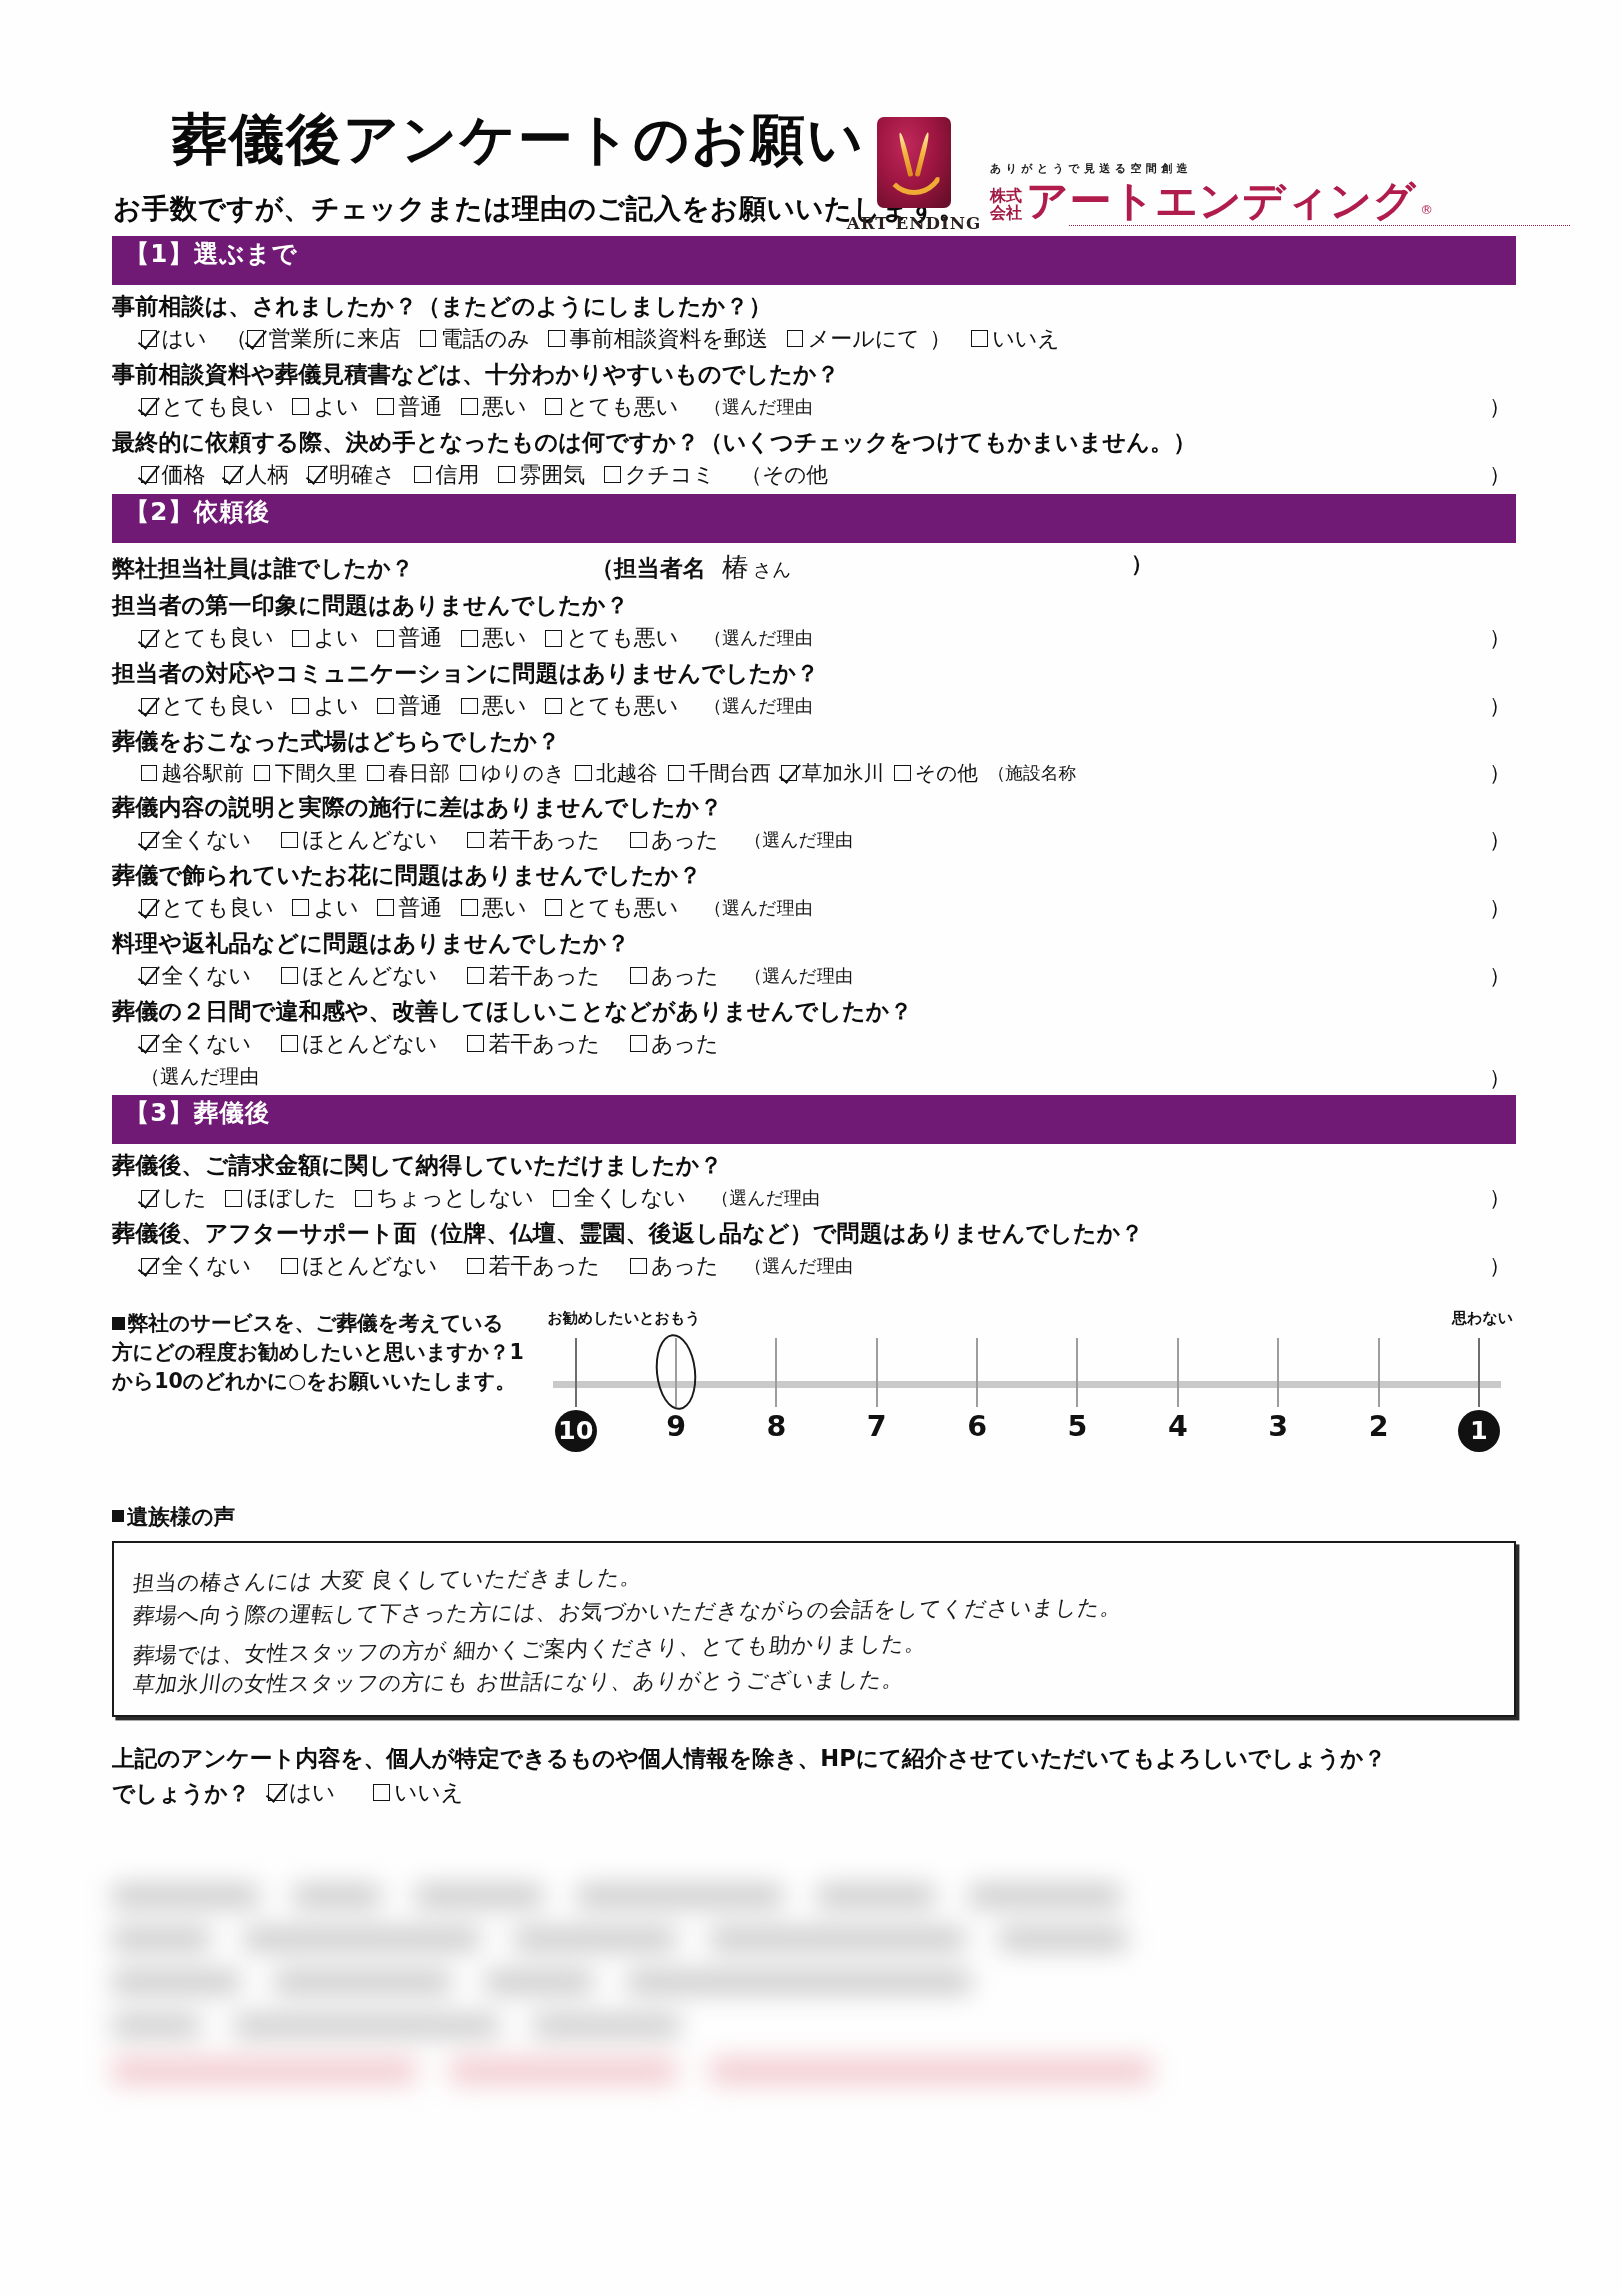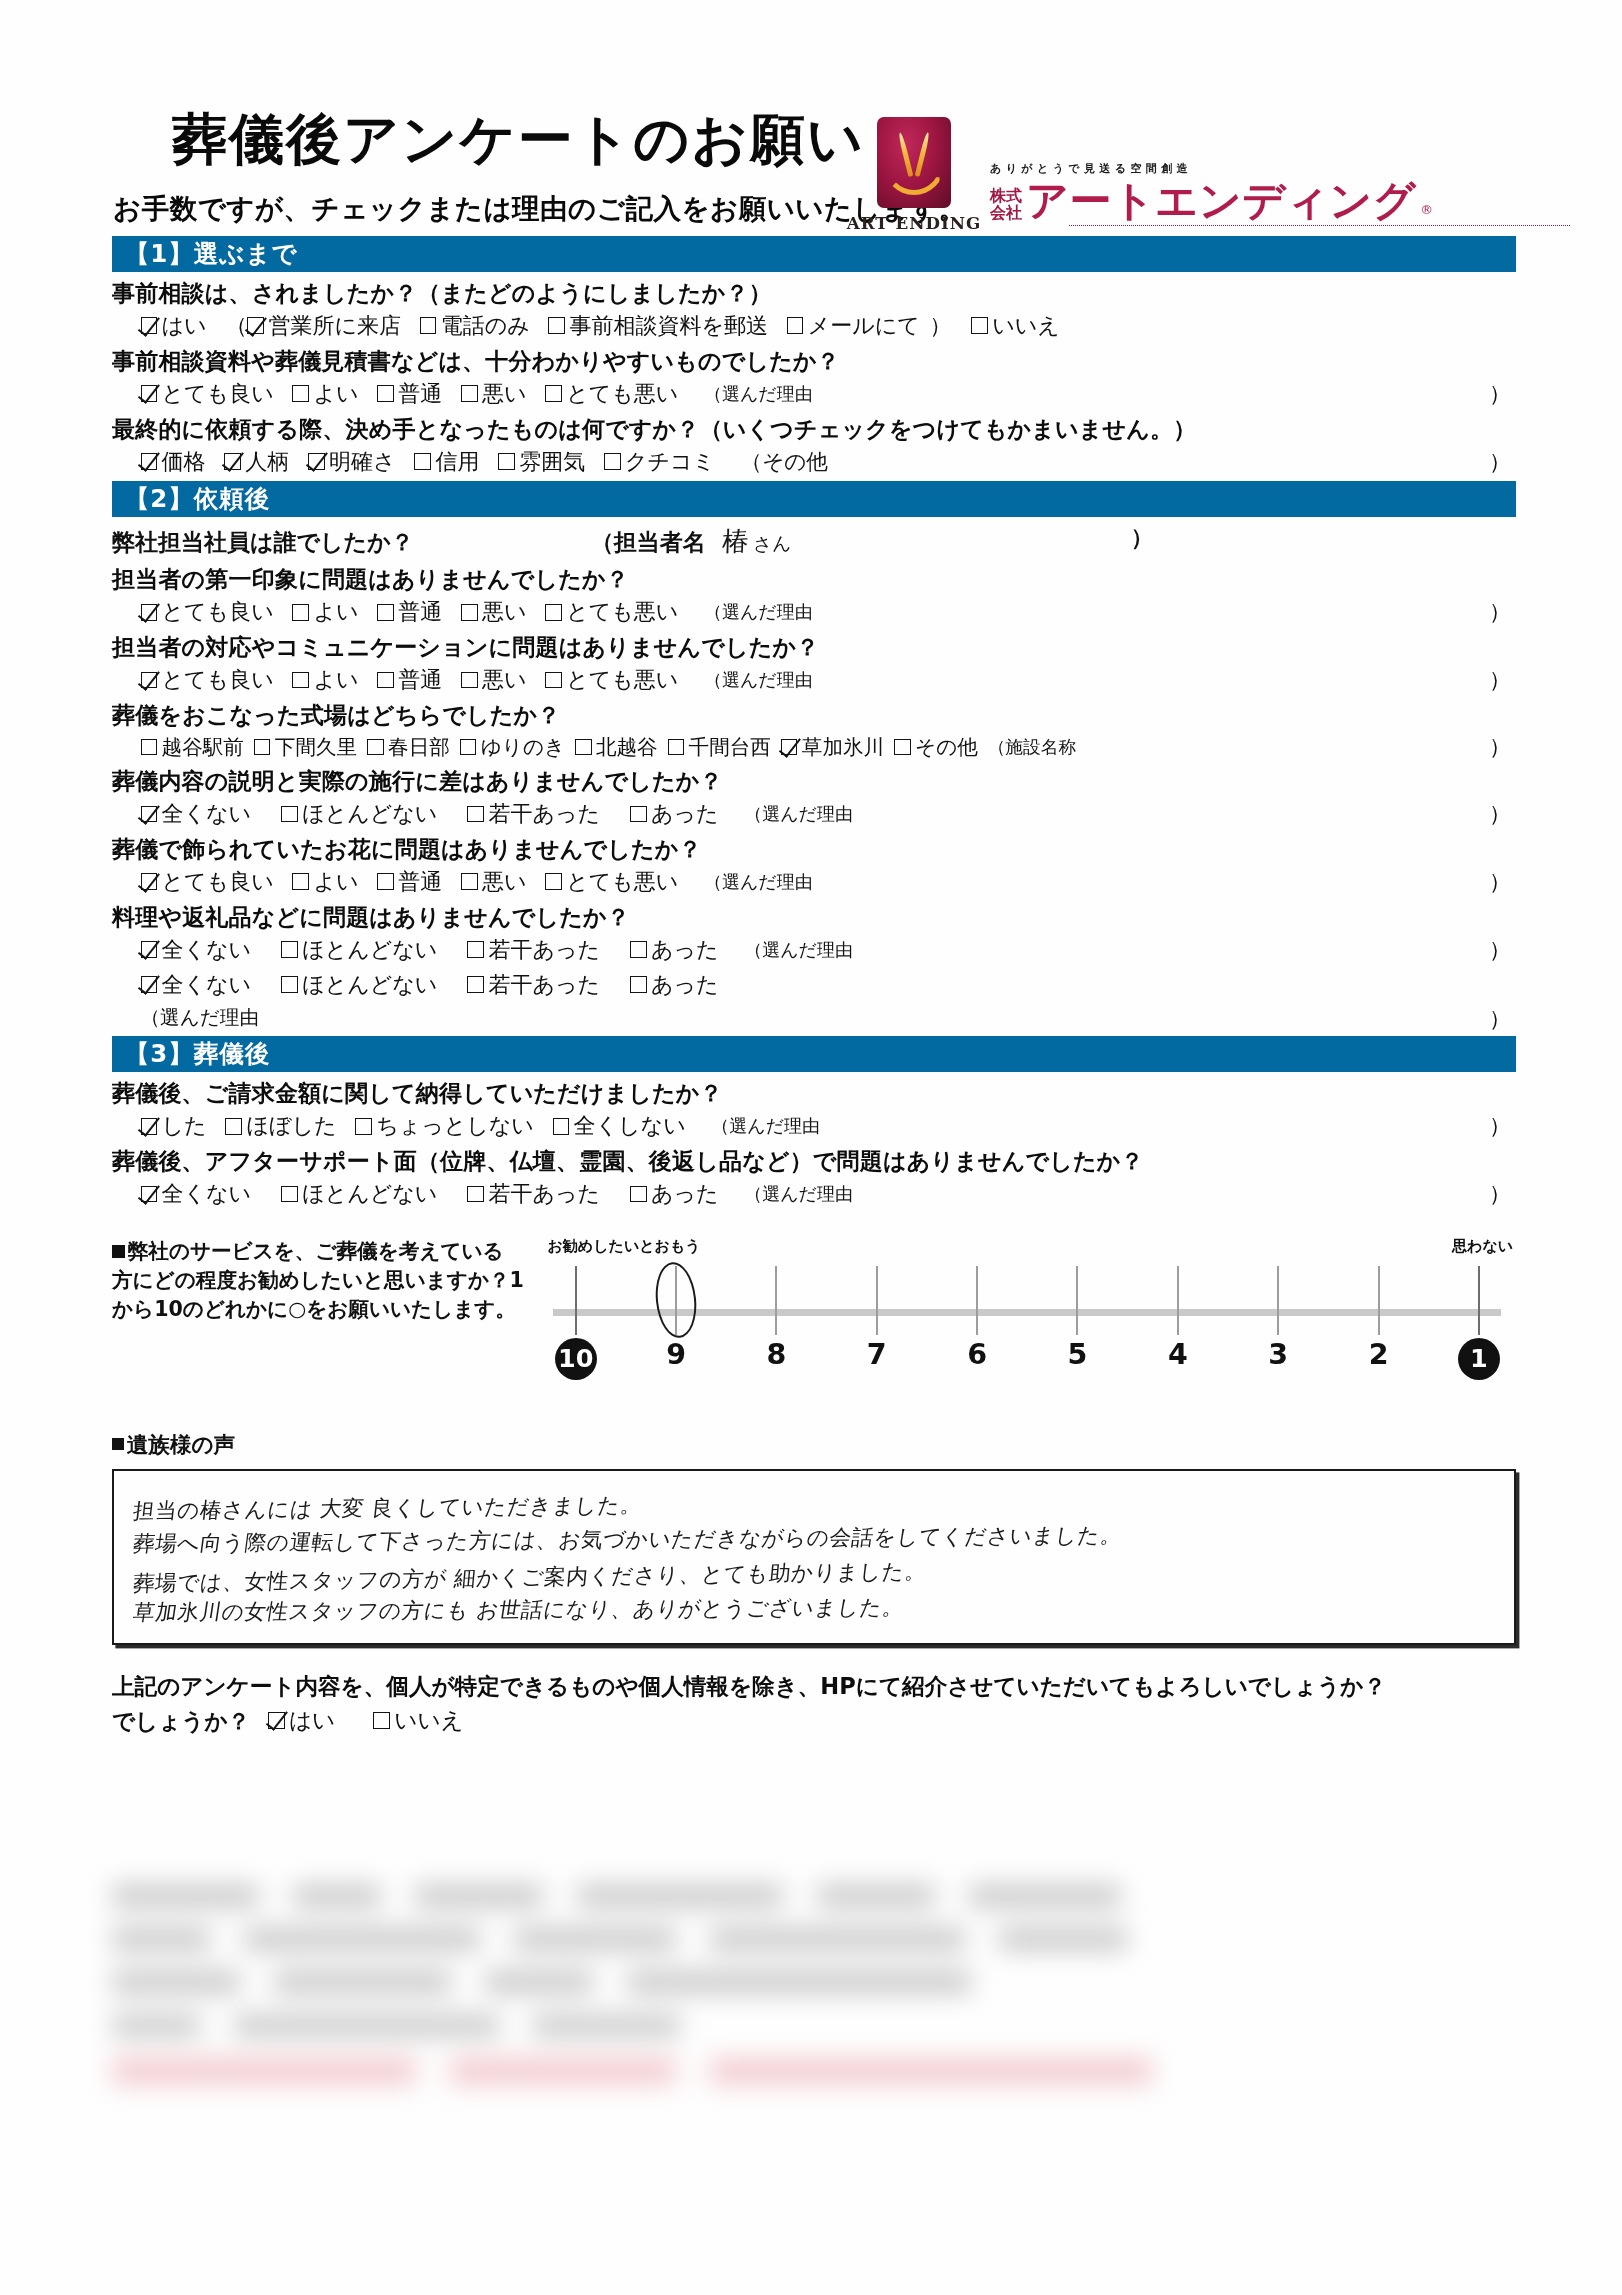--- a/index.html
+++ b/index.html
@@ -163,29 +163,29 @@
 
   
   .content {
     position: absolute;
     left: 112px;
     top: 231px;
     width: 1404px;
   }
 
   .section-bar {
-    background: #0369a1;
+    background: #701a75;
     color: #ffffff;
     font-size: 24.5px;
     font-weight: 700;
     letter-spacing: 1px;
     padding: 5.9px 0 6.9px 12.8px;
     margin: 4.9px 0 5.9px 0;
     box-sizing: border-box;
-    height: 36px;
+    height: 49px;
     line-height: 24.5px;
   }
 
   .q {
     font-size: 23px;
     font-weight: 600;
     color: #0d0d0d;
     margin: 4.9px 0 2px 0;
     letter-spacing: 0.2px;
     white-space: nowrap;
@@ -730,20 +730,21 @@
         <span>若干あった</span>
       </span>
       <span class="opt">
         <span class="cb"></span>
         <span>あった</span>
       </span>
       <span class="reason">（選んだ理由</span>
       <span class="rparen">）</span>
     </div>
 
+    <div class="q">葬儀の２日間で違和感や、改善してほしいことなどがありませんでしたか？</div>
     <div class="opts">
       <span class="opt" style="margin-right:30px">
         <span class="cb checked"></span>
         <span>全くない</span>
       </span>
       <span class="opt" style="margin-right:30px">
         <span class="cb"></span>
         <span>ほとんどない</span>
       </span>
       <span class="opt" style="margin-right:30px">

